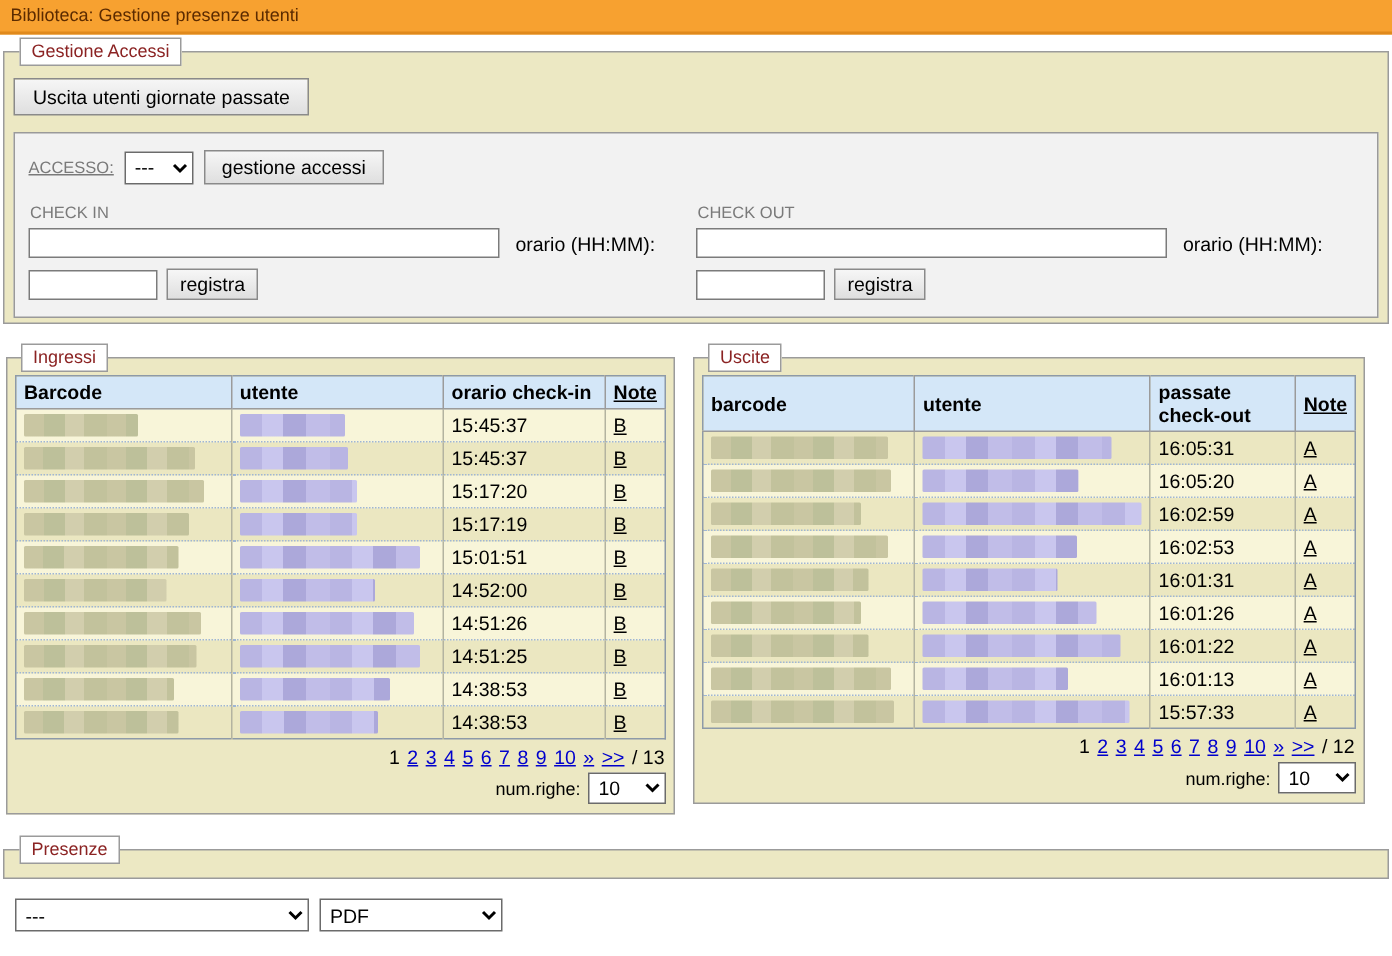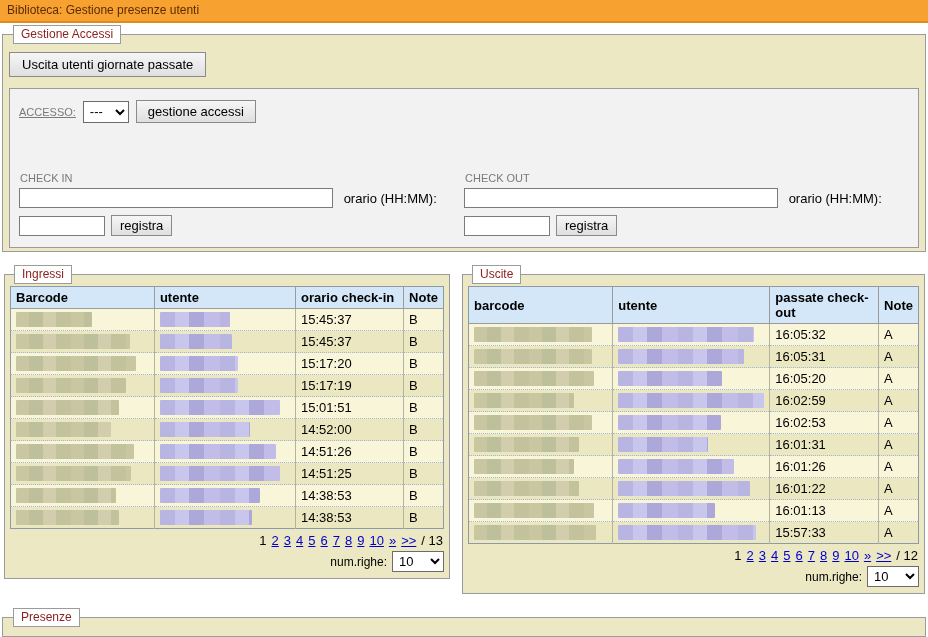--- a/index.html
+++ b/index.html
@@ -41,53 +41,53 @@
     padding:7px 9px 11px 9px; margin-top:4px;
   }
   .accesso-row { display:flex; align-items:center; gap:7px; margin:4px 0 13px 0; }
   .small-label { color:#7a7a7a; font-size:11px;text-decoration:underline; }
   select {
     font-family:inherit; font-size:13px; background:#fff;
     border:1px solid #6b6b6b; padding:1px 2px; height:22px;
   }
   .accesso-select { width:46px; }
   .check-cols { display:flex; }
-  .check-col { width:50%;margin-top:36px; }
+  .check-col { width:50%; }
   .check-label { color:#7a7a7a; font-size:11px; margin:0 0 4px 1px; }
   .text-input {
     background:#fff; border:1px solid #7b7b7b; height:20px;
     font-family:inherit; font-size:13px; padding:0 3px;
   }
   .barcode-input { width:314px; }
   .orario-inline { margin-left:7px; font-size:13px; }
   .orario-row { margin-top:7px; display:flex; align-items:center; }
   .orario-input { width:86px; }
   .registra-btn { margin-left:6px; padding:2px 8px; }
 
   
   .tables-row { display:flex; align-items:flex-start; margin:13px 2px 0 2px; }
   .tbl-fieldset { padding:0 5px 4px 5px; }
   .ingressi-fs { width:446px; margin-right:10px; margin-left:2px; }
-  .uscite-fs { flex:1; margin-right:1px; }
+  .uscite-fs { flex:1; margin-right:16px; }
   table { border-collapse:collapse; border:1px solid #8d9aa8; width:100%; margin-top:2px; }
   th {
     background:var(--header-blue,#d4e7f8); text-align:left; font-size:13px;
     padding:3px 5px; border-right:1px solid #9b9b9b; border-bottom:1px solid #9b9b9b;
   }
   th:last-child { border-right:none; }
   td {
     padding:3px 5px; height:17px; font-size:13px;
     border-right:1px solid #b3b3a0; border-bottom:1px dotted #9fb6d4;
   }
   td:last-child { border-right:none; }
   tr:last-child td { border-bottom:none; }
   tr.even td { background:#f8f5d9; }
   tr.odd  td { background:#ebe7c1; }
   .c-barcode { width:145px; } .c-utente { width:142px; }
-  .c-orario { width:112px; }  .c-note { width:27px; }
+  .c-orario { width:112px; }  .c-note { width:27px;text-decoration:underline; }
   .uscite-fs .c-utente { width:153px; }
   .redact { height:15px; border-radius:1px; }
   .redact.g { background:repeating-linear-gradient(90deg,#c9c6a2 0 13px,#bdc09a 13px 27px,#d2cead 27px 40px,#c2c29c 40px 55px); }
   .redact.p { background:repeating-linear-gradient(90deg,#b9b5e3 0 15px,#c9c6ee 15px 29px,#aca8da 29px 44px,#c1bde8 44px 60px); }
 
   .pager { text-align:right; font-size:13px; padding:4px 1px 0 0; }
   .pager a { color:var(--link-blue,#0000cc); text-decoration:underline; margin-left:5px; }
   .pg-cur { color:#000; }
   .pg-total { margin-left:5px; color:#000; }
   .numrighe { display:flex; justify-content:flex-end; align-items:center; gap:5px; padding:3px 0 2px 0; font-size:12px; }
@@ -279,30 +279,20 @@
     <table>
       <thead>
         <tr>
           <th class="c-barcode">barcode</th>
           <th class="c-utente">utente</th>
           <th class="c-orario">passate check-out</th>
           <th class="c-note">Note</th>
         </tr>
       </thead>
       <tbody>
-          <tr class="even">
-            <td class="c-barcode">
-              <div class="redact g" style="width: 118px;"></div>
-            </td>
-            <td class="c-utente">
-              <div class="redact p" style="width: 136px;"></div>
-            </td>
-            <td class="c-orario">16:05:32</td>
-            <td class="c-note">A</td>
-          </tr>
           <tr class="odd">
             <td class="c-barcode">
               <div class="redact g" style="width: 118px;"></div>
             </td>
             <td class="c-utente">
               <div class="redact p" style="width: 126px;"></div>
             </td>
             <td class="c-orario">16:05:31</td>
             <td class="c-note">A</td>
           </tr>

